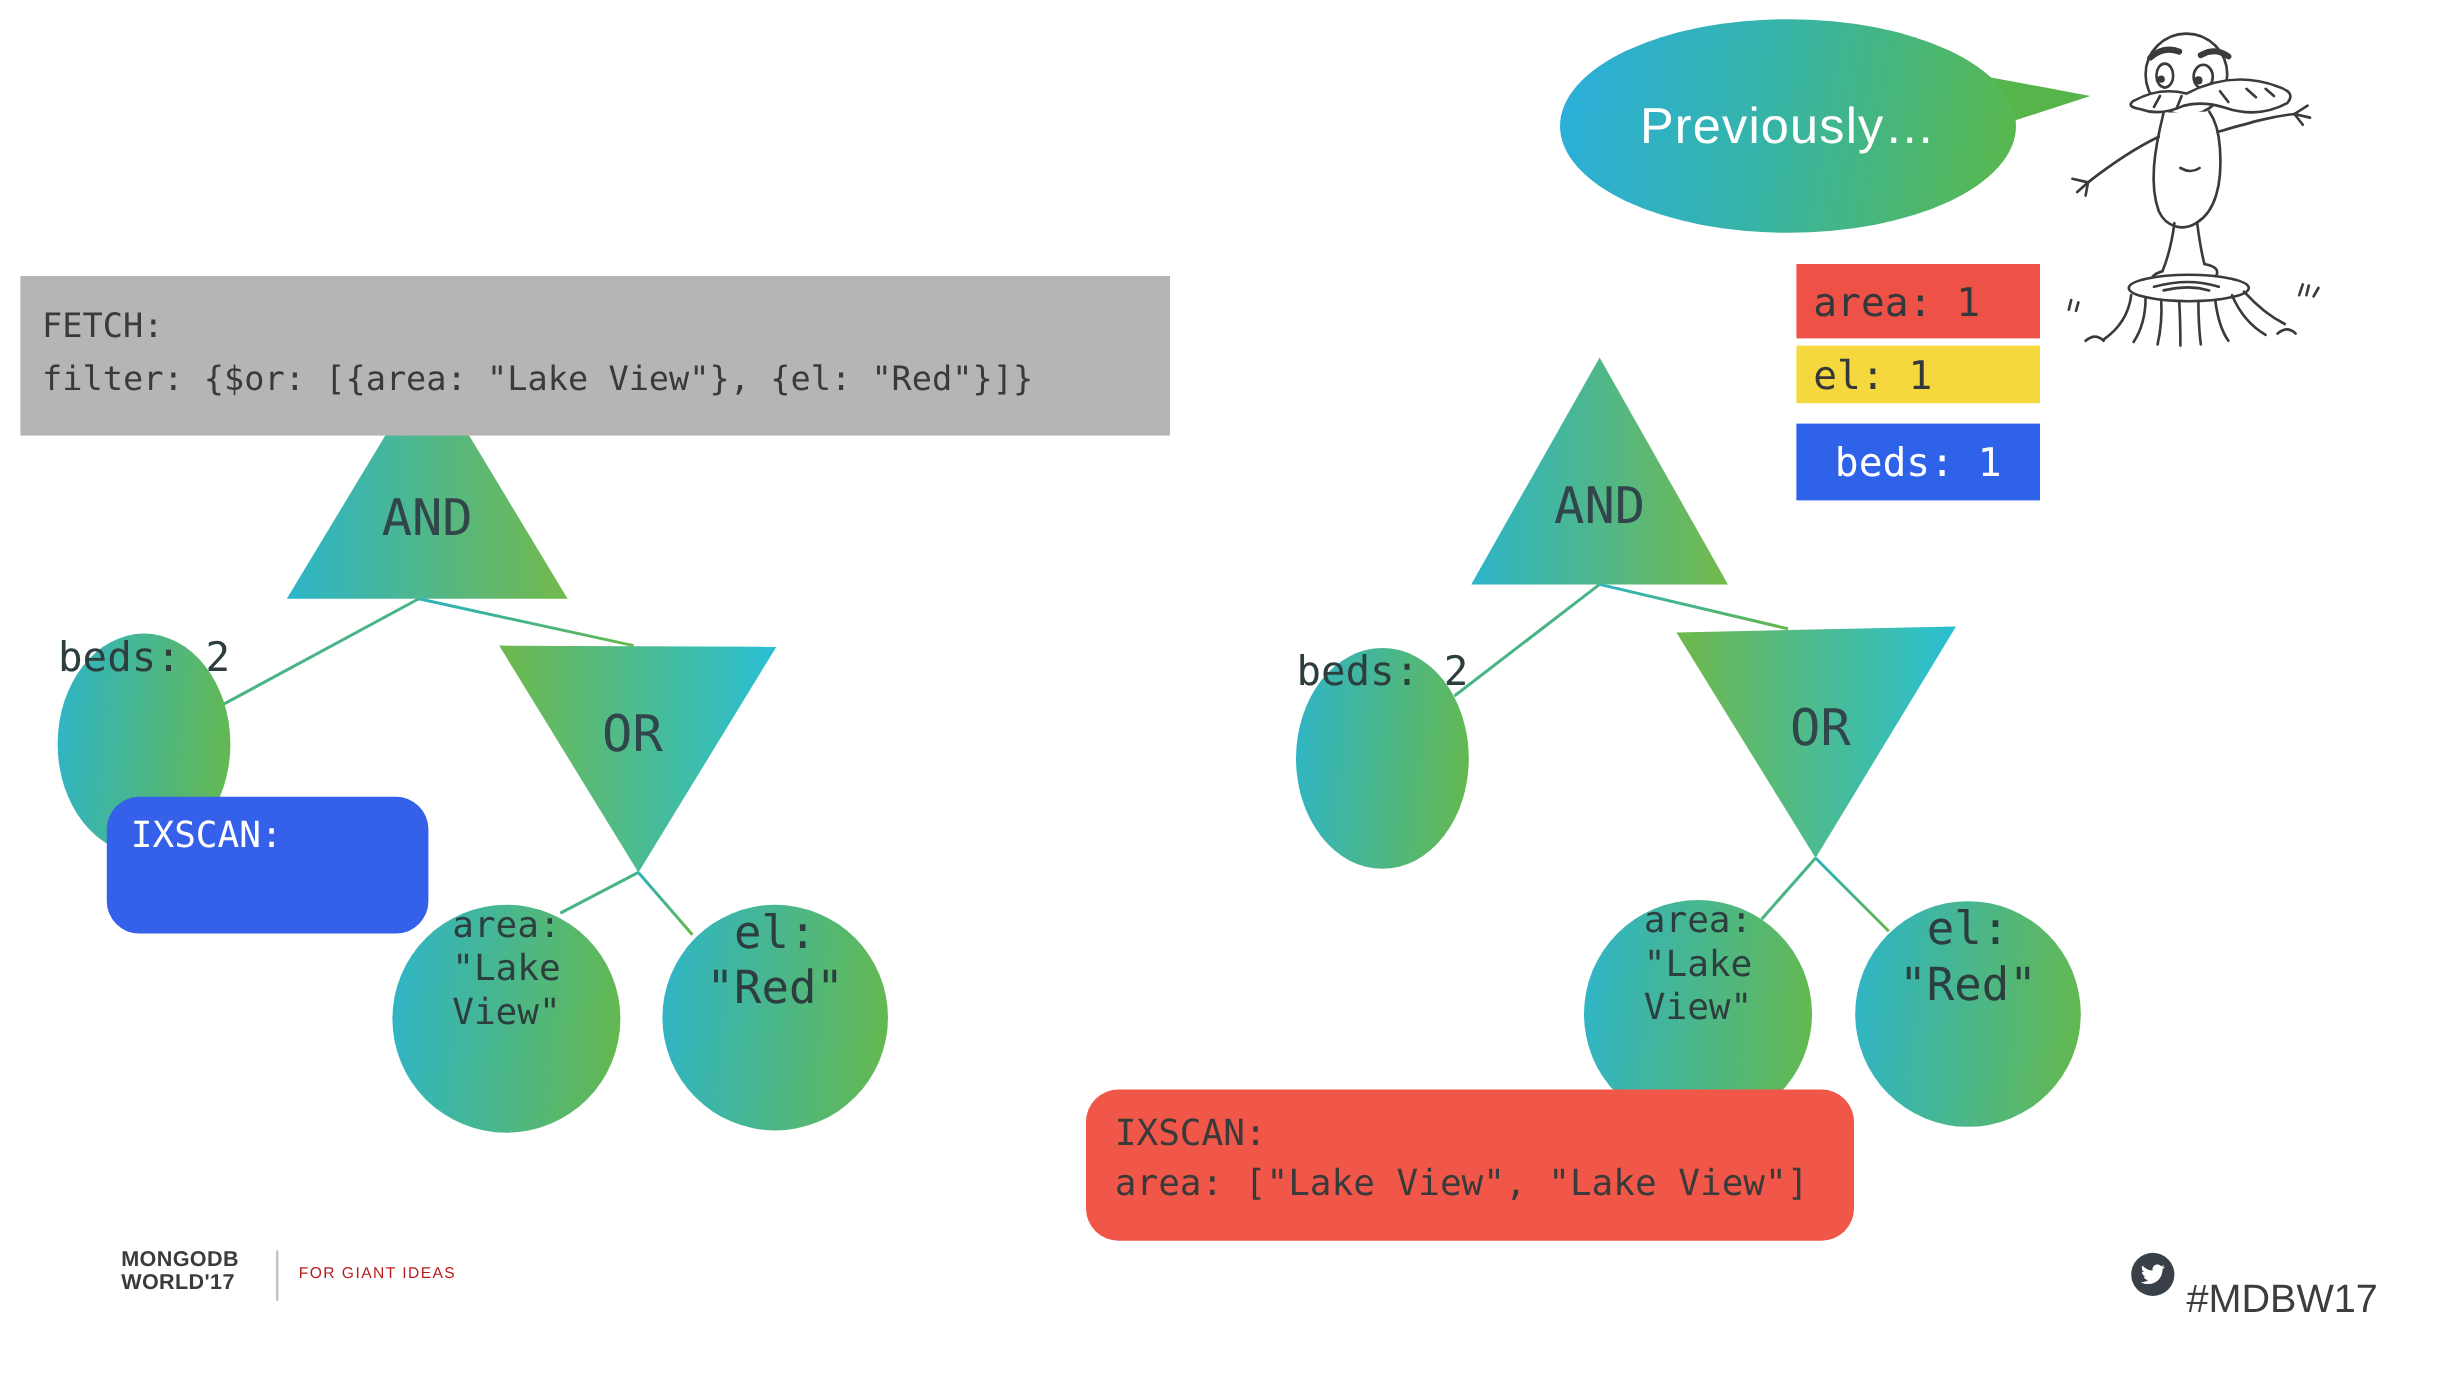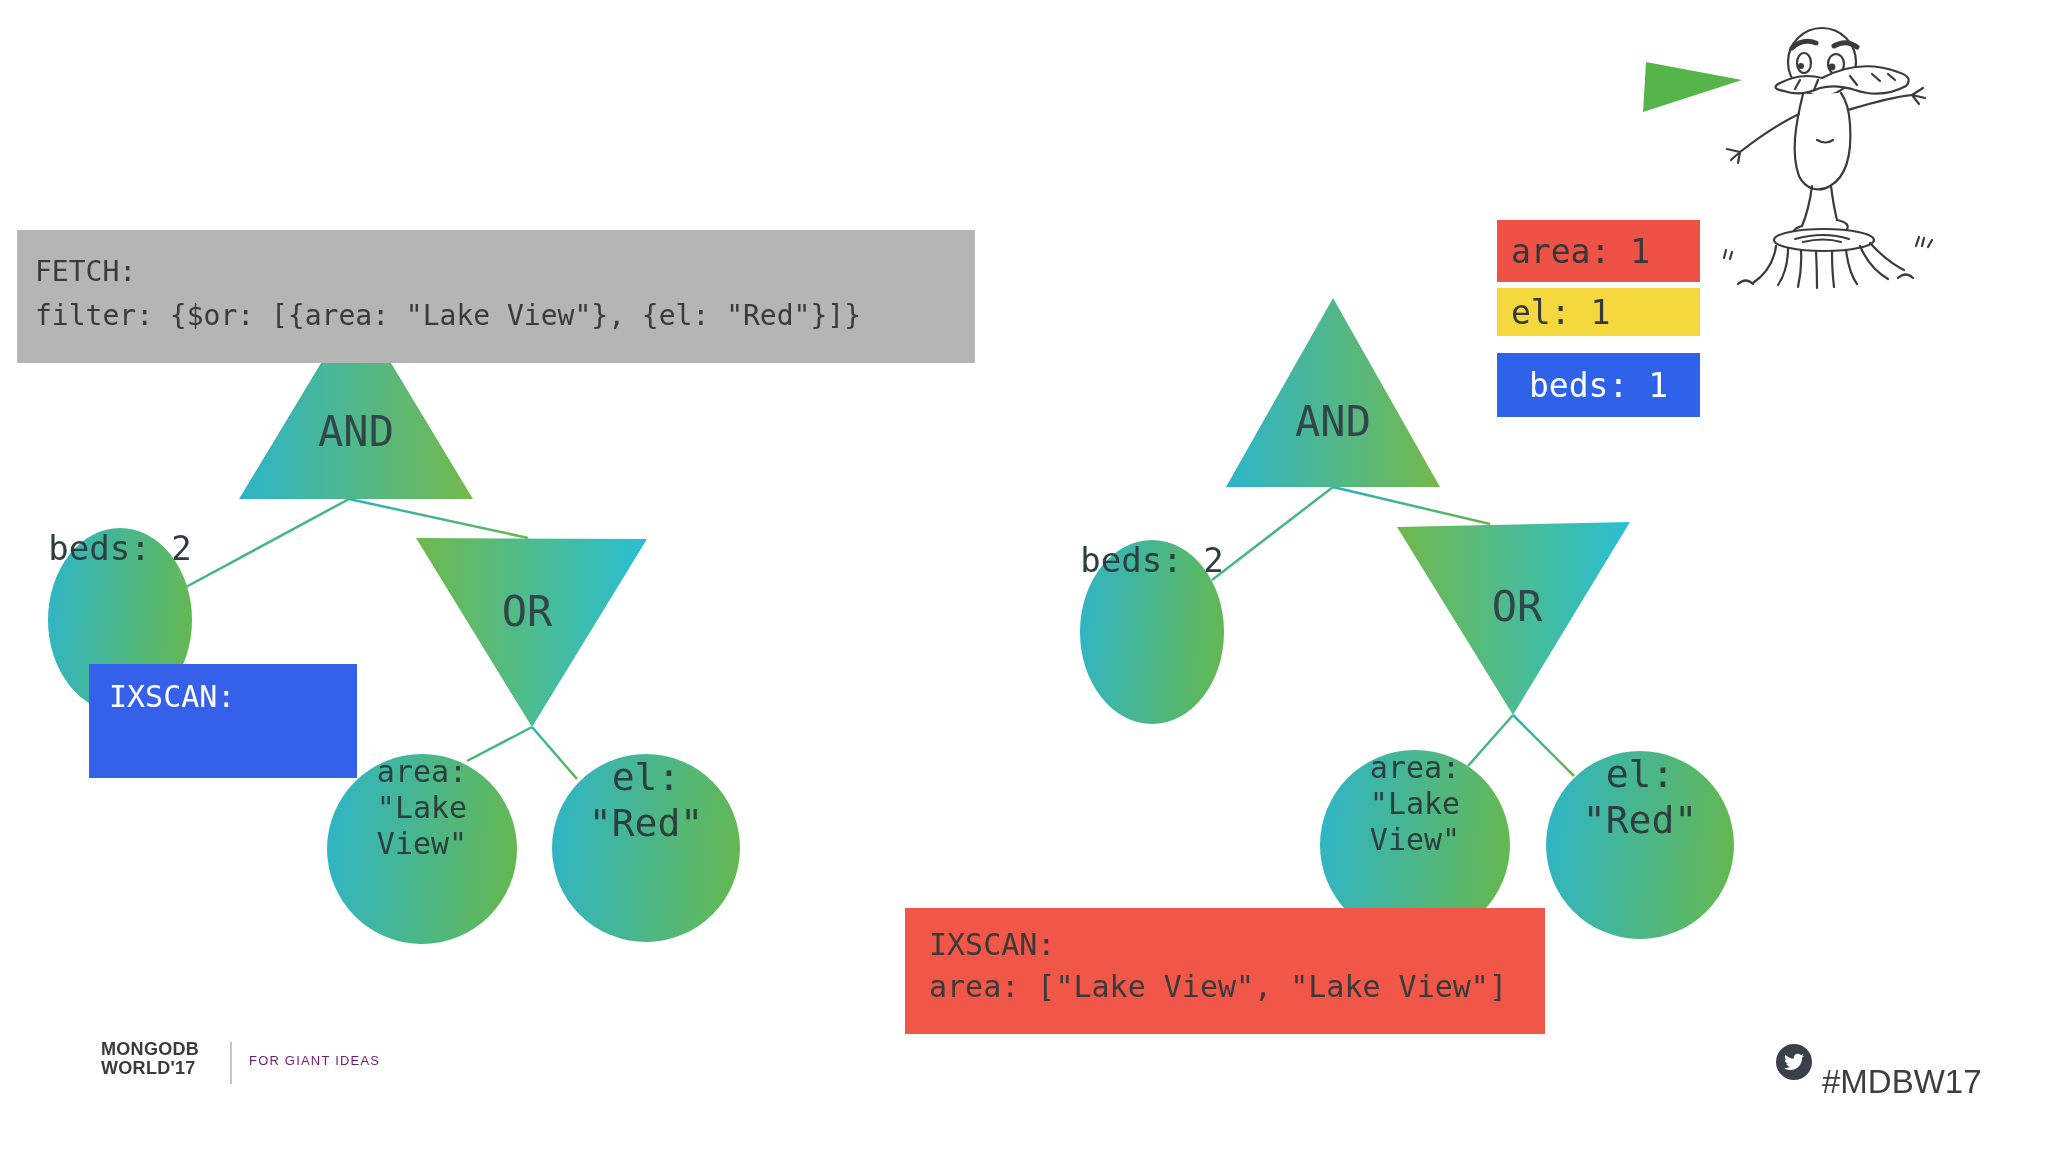--- a/index.html
+++ b/index.html
@@ -37,30 +37,30 @@
                background:linear-gradient(95deg,#2eb5c9 0%,#66b84c 100%);
                font-family:"DejaVu Sans Mono",monospace;color:#2d3e3e;text-align:center;}
   #l-beds{left:48px;top:528px;width:144px;height:184px;font-size:34px;white-space:nowrap;}
   #r-beds{left:1080px;top:540px;width:144px;height:184px;font-size:34px;white-space:nowrap;}
   #l-area{left:327px;top:754px;width:190px;height:190px;font-size:30px;line-height:36px;}
   #r-area{left:1320px;top:750px;width:190px;height:190px;font-size:30px;line-height:36px;}
   #l-el{left:552px;top:754px;width:188px;height:188px;font-size:38px;line-height:46px;}
   #r-el{left:1546px;top:751px;width:188px;height:188px;font-size:38px;line-height:46px;}
   
   .ixscan{box-sizing:border-box;z-index:5;font-family:"DejaVu Sans Mono",monospace;
-          font-size:30px;line-height:42px;white-space:nowrap;}
+          font-size:30px;line-height:42px;white-space:nowrap;border-radius:27px;}
   #ixscan-blue{left:89px;top:664px;width:268px;height:114px;background:#3561ea;
                color:#ffffff;padding:12px 0 0 20px;}
   #ixscan-red{left:905px;top:908px;width:640px;height:126px;background:#f05748;
               color:#3a3a3a;padding:16px 0 0 24px;}
   
   #logo{left:101px;top:1040px;font-size:18px;font-weight:bold;color:#3b3b3b;
         line-height:19px;letter-spacing:0.3px;z-index:4;}
   #logo-divider{left:230px;top:1042px;width:2px;height:42px;background:#c4c4c4;z-index:4;}
-  #tagline{left:249px;top:1053px;font-size:13px;color:#701a75;letter-spacing:1.2px;z-index:4;}
+  #tagline{left:249px;top:1053px;font-size:13px;color:#b91c1c;letter-spacing:1.2px;z-index:4;}
   #twitter-badge{left:1776px;top:1044px;width:36px;height:36px;border-radius:50%;
                  background:#3a4047;z-index:4;display:flex;align-items:center;justify-content:center;}
   #hashtag{left:1822px;top:1047px;font-size:33px;color:#3d3d3d;z-index:4;margin-top:16px;}
 </style>
 </head>
 <body>
 
 <div id="slide">
 
 
@@ -142,20 +142,23 @@
   <div class="abs legend-box" id="legend-area">
     <span>area: 1</span>
   </div>
   <div class="abs legend-box" id="legend-el">
     <span>el: 1</span>
   </div>
   <div class="abs legend-box" id="legend-beds">
     <span>beds: 1</span>
   </div>
 
+  <div class="abs" id="bubble">
+    <span id="bubble-text">Previously…</span>
+  </div>
 
   <svg class="abs" id="lorax" width="250" height="280" viewBox="0 0 250 280" fill="none" stroke="#3b3b3b" stroke-width="2.2" stroke-linecap="round">
     <ellipse cx="122" cy="48" rx="34" ry="34" fill="#ffffff"></ellipse>
     <path d="M92,34 q11,-10 24,-5" stroke-width="5"></path>
     <path d="M134,32 q12,-7 23,1" stroke-width="5"></path>
     <ellipse cx="104" cy="49" rx="7" ry="10" fill="#ffffff"></ellipse>
     <ellipse cx="136" cy="50" rx="8" ry="10" fill="#ffffff"></ellipse>
     <circle cx="101" cy="52" r="3" fill="#3b3b3b" stroke="none"></circle>
     <circle cx="132" cy="53" r="3.4" fill="#3b3b3b" stroke="none"></circle>
     <path d="M78,70 Q100,58 122,64 Q160,44 198,58 Q214,63 206,72 Q182,85 155,76 Q136,70 120,74 Q100,83 84,77 Q71,75 78,70 Z" fill="#ffffff"></path>

